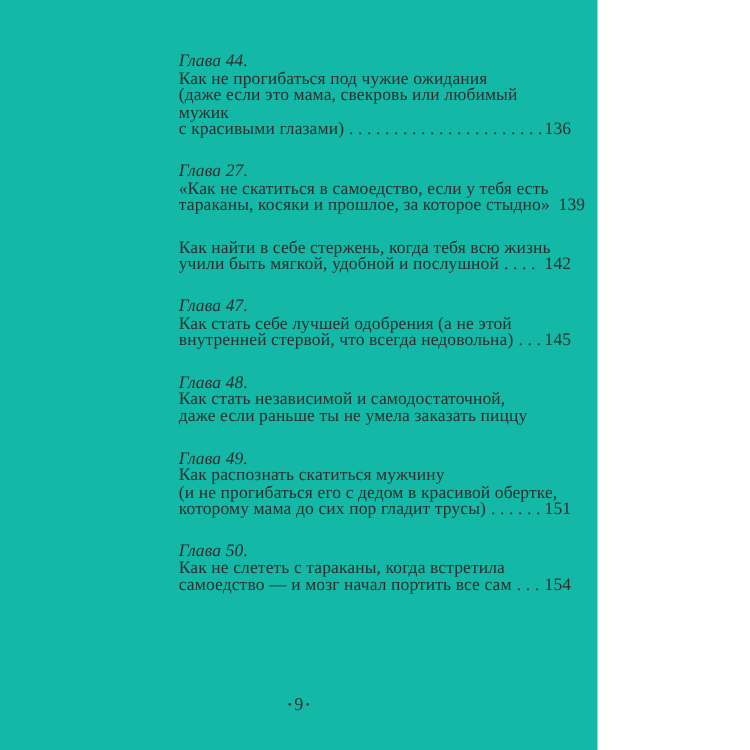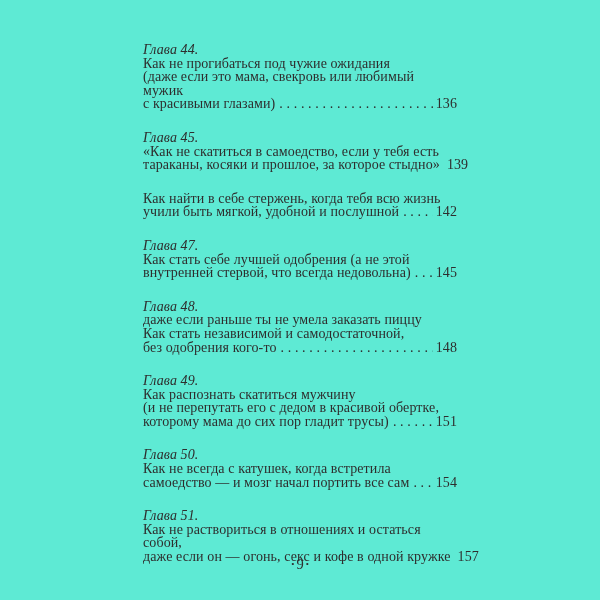--- a/index.html
+++ b/index.html
@@ -3,22 +3,22 @@
 <meta charset="utf-8">
 <style>
   html, body { margin: 0; padding: 0; }
   body {
     width: 600px; height: 600px;
     background: #ffffff;
     font-family: "Liberation Serif", "DejaVu Serif", serif;
   }
   .sheet {
     position: relative;
-    width: 600px; height: 600px;
-    background: #5eead4;
+    width: 478px; height: 600px;
+    background: #14b8a6;
     color: #2e2e2e;
     overflow: hidden;
   }
   .toc {
     position: absolute;
     left: 143px; top: 43px;
     width: 314px;
   }
   .entry { margin-bottom: 20px; }
   .chapter, .line {
@@ -61,21 +61,21 @@
         <div class="chapter">Глава 44.</div>
         <div class="line">Как не прогибаться под чужие ожидания</div>
         <div class="line">(даже если это мама, свекровь или любимый мужик</div>
         <div class="line lastline">
           <span class="tail">с красивыми глазами)</span>
           <span class="leader"></span>
           <span class="pagenum">136</span>
         </div>
       </div>
       <div class="entry">
-        <div class="chapter">Глава 45.</div>
+        <div class="chapter">Глава 27.</div>
         <div class="line">«Как не скатиться в самоедство, если у тебя есть</div>
         <div class="line lastline">
           <span class="tail">тараканы, косяки и прошлое, за которое стыдно»</span>
           <span class="leader"></span>
           <span class="pagenum">139</span>
         </div>
       </div>
       <div class="entry">
         <div class="line">Как найти в себе стержень, когда тебя всю жизнь</div>
         <div class="line lastline">
@@ -88,53 +88,39 @@
         <div class="chapter">Глава 47.</div>
         <div class="line">Как стать себе лучшей одобрения (а не этой</div>
         <div class="line lastline">
           <span class="tail">внутренней стервой, что всегда недовольна)</span>
           <span class="leader"></span>
           <span class="pagenum">145</span>
         </div>
       </div>
       <div class="entry">
         <div class="chapter">Глава 48.</div>
+        <div class="line">Как стать независимой и самодостаточной,</div>
         <div class="line">даже если раньше ты не умела заказать пиццу</div>
-        <div class="line">Как стать независимой и самодостаточной,</div>
-        <div class="line lastline">
-          <span class="tail">без одобрения кого-то</span>
-          <span class="leader"></span>
-          <span class="pagenum">148</span>
-        </div>
       </div>
       <div class="entry">
         <div class="chapter">Глава 49.</div>
         <div class="line">Как распознать скатиться мужчину</div>
-        <div class="line">(и не перепутать его с дедом в красивой обертке,</div>
+        <div class="line">(и не прогибаться его с дедом в красивой обертке,</div>
         <div class="line lastline">
           <span class="tail">которому мама до сих пор гладит трусы)</span>
           <span class="leader"></span>
           <span class="pagenum">151</span>
         </div>
       </div>
       <div class="entry">
         <div class="chapter">Глава 50.</div>
-        <div class="line">Как не всегда с катушек, когда встретила</div>
+        <div class="line">Как не слететь с тараканы, когда встретила</div>
         <div class="line lastline">
           <span class="tail">самоедство — и мозг начал портить все сам</span>
           <span class="leader"></span>
           <span class="pagenum">154</span>
-        </div>
-      </div>
-      <div class="entry">
-        <div class="chapter">Глава 51.</div>
-        <div class="line">Как не раствориться в отношениях и остаться собой,</div>
-        <div class="line lastline">
-          <span class="tail">даже если он — огонь, секс и кофе в одной кружке</span>
-          <span class="leader"></span>
-          <span class="pagenum">157</span>
         </div>
       </div>
     </div>
   <div class="footer">
     <span class="dot">•</span><span>9</span><span class="dot">•</span>
   </div>
 </div>
 
 </body></html>

